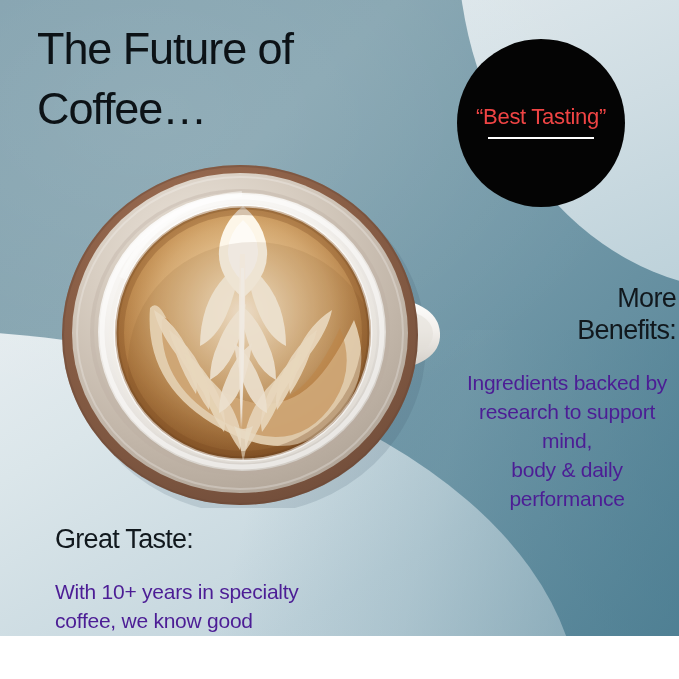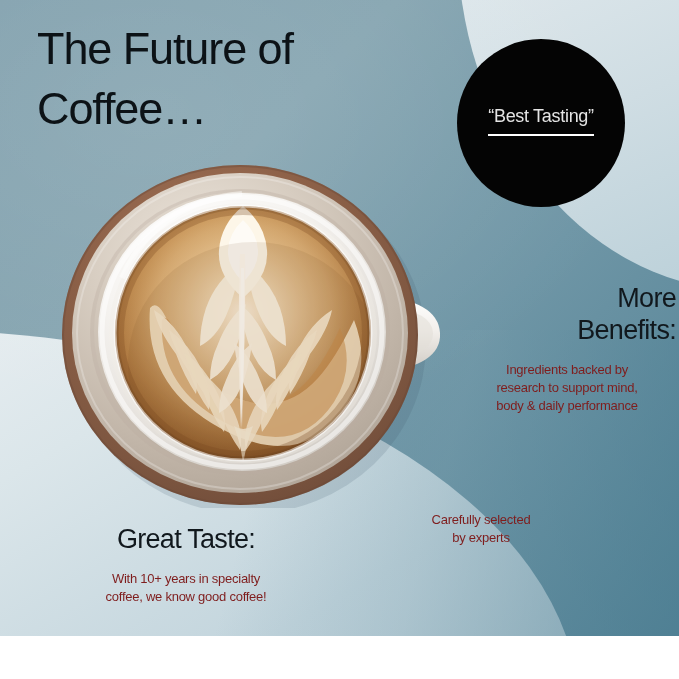--- a/index.html
+++ b/index.html
@@ -68,22 +68,22 @@
     left: 457px; top: 39px;
     width: 168px; height: 168px;
     border-radius: 50%;
     background: #040404;
     display: flex;
     flex-direction: column;
     align-items: center;
     justify-content: center;
   }
   .badge-top {
-    color: #e5e5e5;
-    font-size: 18px;
+    color: #ef4444;
+    font-size: 22px;
     letter-spacing: -0.3px;
     font-weight: 400;
     white-space: nowrap;
   }
   .badge-rule {
     width: 106px;
     height: 2px;
     background: #ffffff;
     margin: 7px 0 4px;
   }
@@ -98,45 +98,44 @@
   
   .feature { position: absolute; }
   .feature .f-head {
     font-size: 27px;
     line-height: 1.18;
     letter-spacing: -0.7px;
     color: #11181d;
     white-space: pre-line;
   }
   .feature .f-body {
-    font-size: 13px;
+    font-size: 21px;
     line-height: 1.38;
     letter-spacing: -0.25px;
-    color: #7f1d1d;
+    color: #4c1d95;
     white-space: pre-line;
-    margin-top: 14px;
+    margin-top: 22px;
   }
 
   #feat-benefits {
     left: 458px; top: 283px;
     width: 218px;
     text-align: center;
   }
   #feat-benefits .f-head { text-align: right; padding-left: 56px; }
 
   #feat-ingredients {
     left: 372px; top: 497px;
     width: 218px;
     text-align: center;
   }
 
   #feat-taste {
     left: 55px; top: 524px;
     width: 262px;
-    text-align: center;
   }
 
   
   .cup-wrap {
     position: absolute;
     left: 58px; top: 158px;
     width: 410px; height: 350px;
   }
   .cup-wrap svg { display: block; }
 </style>
@@ -274,22 +273,20 @@
 
   <div class="feature" id="feat-benefits">
     <div class="f-head">More
 Benefits:</div>
     <div class="f-body">Ingredients backed by
 research to support mind,
 body &amp; daily performance</div>
   </div>
 
   <div class="feature" id="feat-ingredients">
-    <div class="f-body">Carefully selected
-by experts</div>
   </div>
 
   <div class="feature" id="feat-taste">
     <div class="f-head">Great Taste:</div>
     <div class="f-body">With 10+ years in specialty
 coffee, we know good coffee!</div>
   </div>
 
 </div>
 

